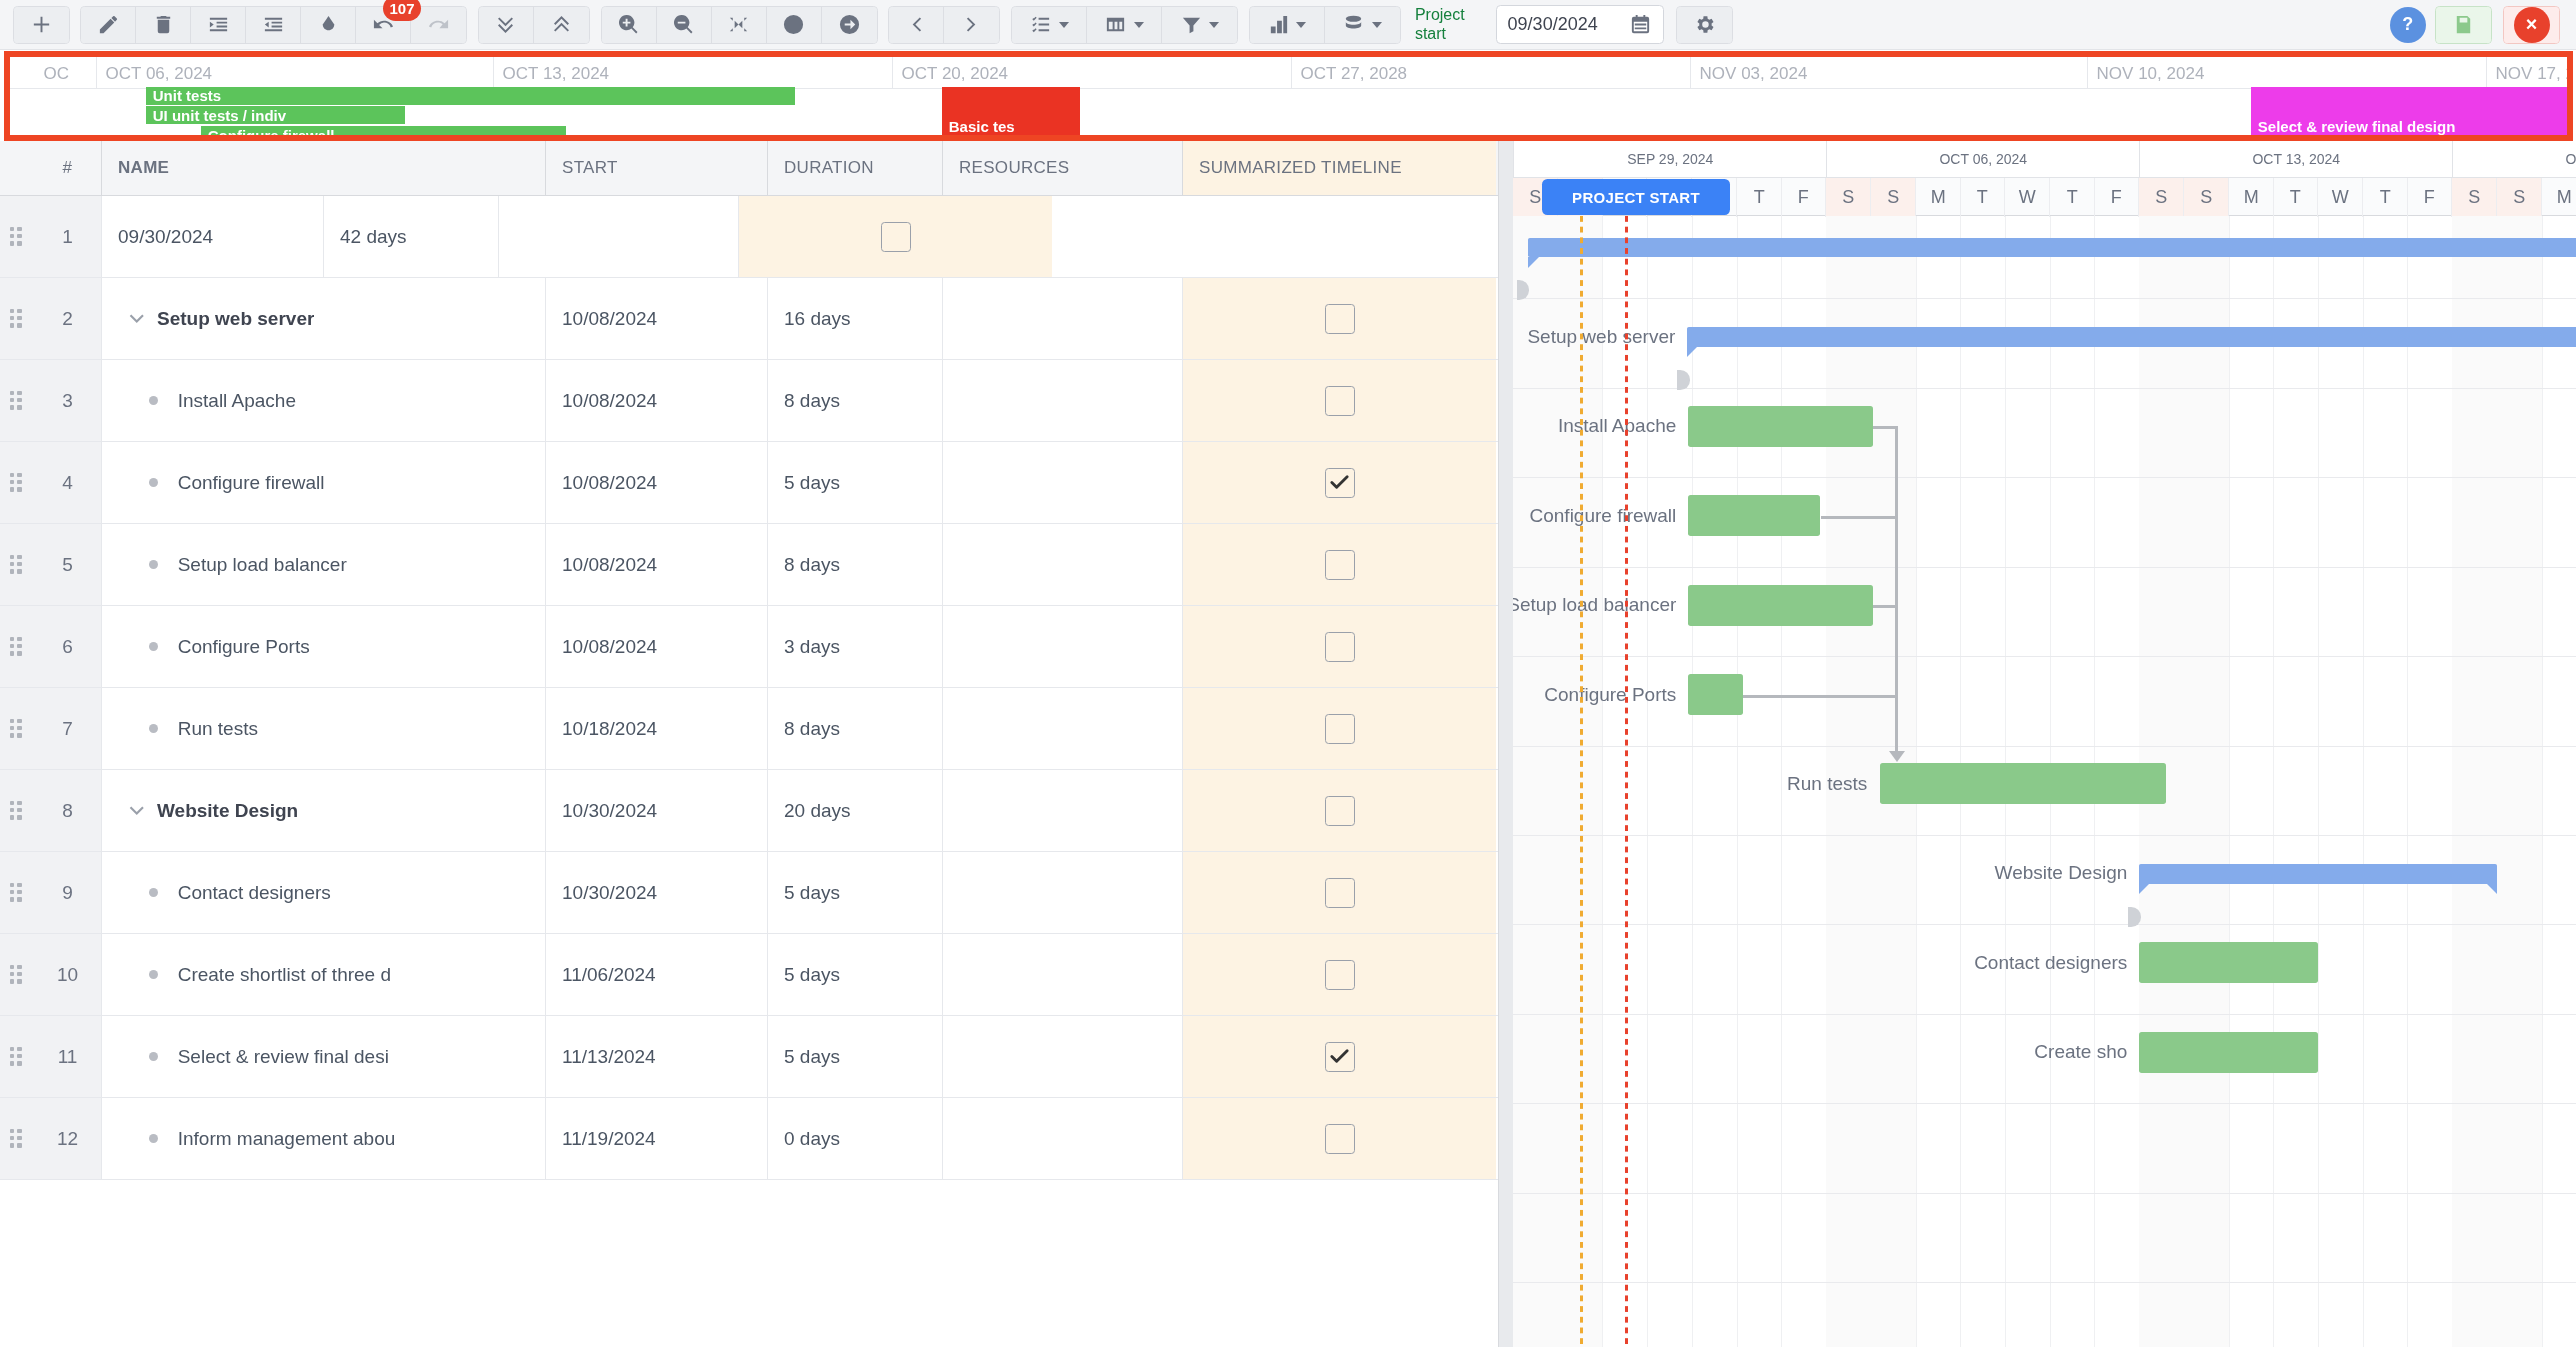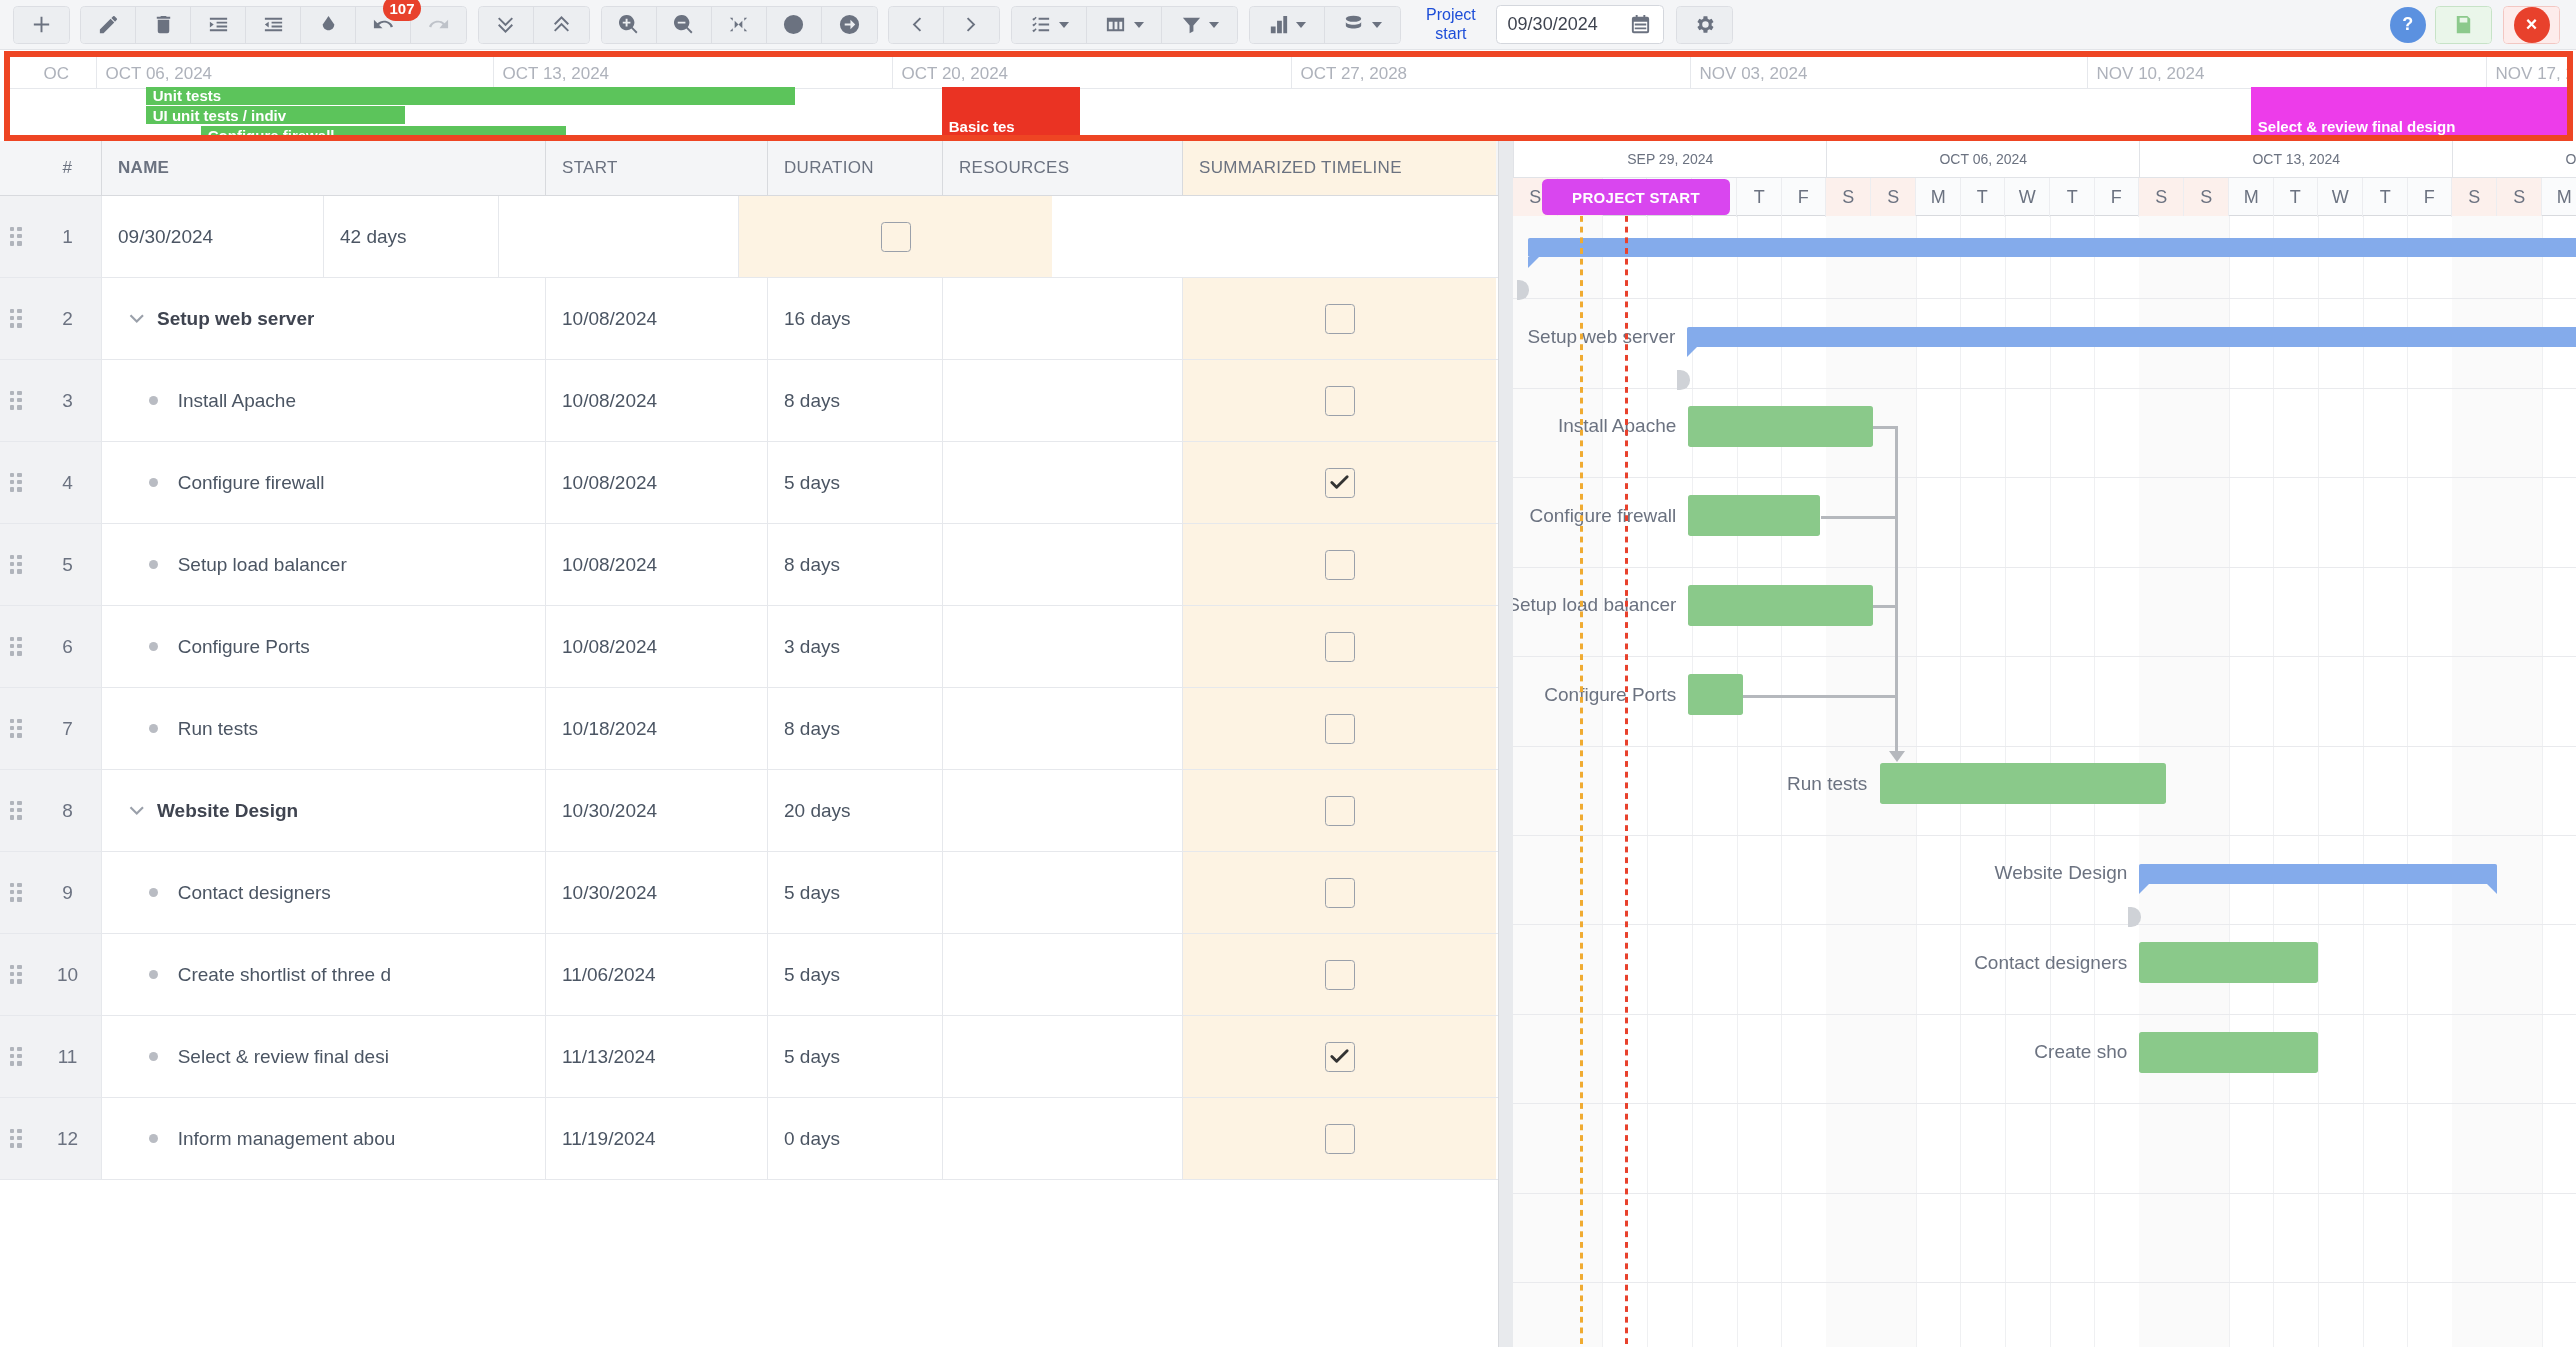--- a/index.html
+++ b/index.html
@@ -63,23 +63,23 @@
     background: #e8412c;
     color: #fff;
     border-radius: 14.3px;
     font-size: 15px;
     font-weight: bold;
     display: flex; align-items: center; justify-content: center;
     z-index: 5;
   }
 
   #proj-start-label {
-    font-size: 16px; color: #1d4ed8;
+    font-size: 16px; color: #15803d;
     line-height: 1.15;
-    text-align: center;
+    text-align: left;
     width: 72px;
     margin: 0 9px 0 3.6px;
   }
   #date-field {
     width: 168px; height: 39px;
     background: #fff;
     border: 0.9px solid #d4d7dd;
     border-radius: 4.5px;
     display: flex; align-items: center;
     padding: 0 10.7px;
@@ -257,21 +257,21 @@
   .g-day {
     position: absolute; top: 0; height: 39px;
     border-right: 0.9px solid #ecedf0;
     font-size: 18px; color: #6b7280;
     display: flex; align-items: center; justify-content: center;
   }
   .g-day.we { background: #fcf0ec; }
   #project-start-badge {
     position: absolute;
     height: 36px;
-    background: #d946ef;
+    background: #3b82f6;
     border-radius: 5.4px;
     color: #fff; font-size: 15px; font-weight: bold;
     display: flex; align-items: center; justify-content: center;
     letter-spacing: 0.3px;
     z-index: 6; white-space: nowrap;
   }
   .g-body {
     position: absolute; left: 14.3px; top: 75px; right: 0; bottom: 0;
     overflow: hidden;
   }

